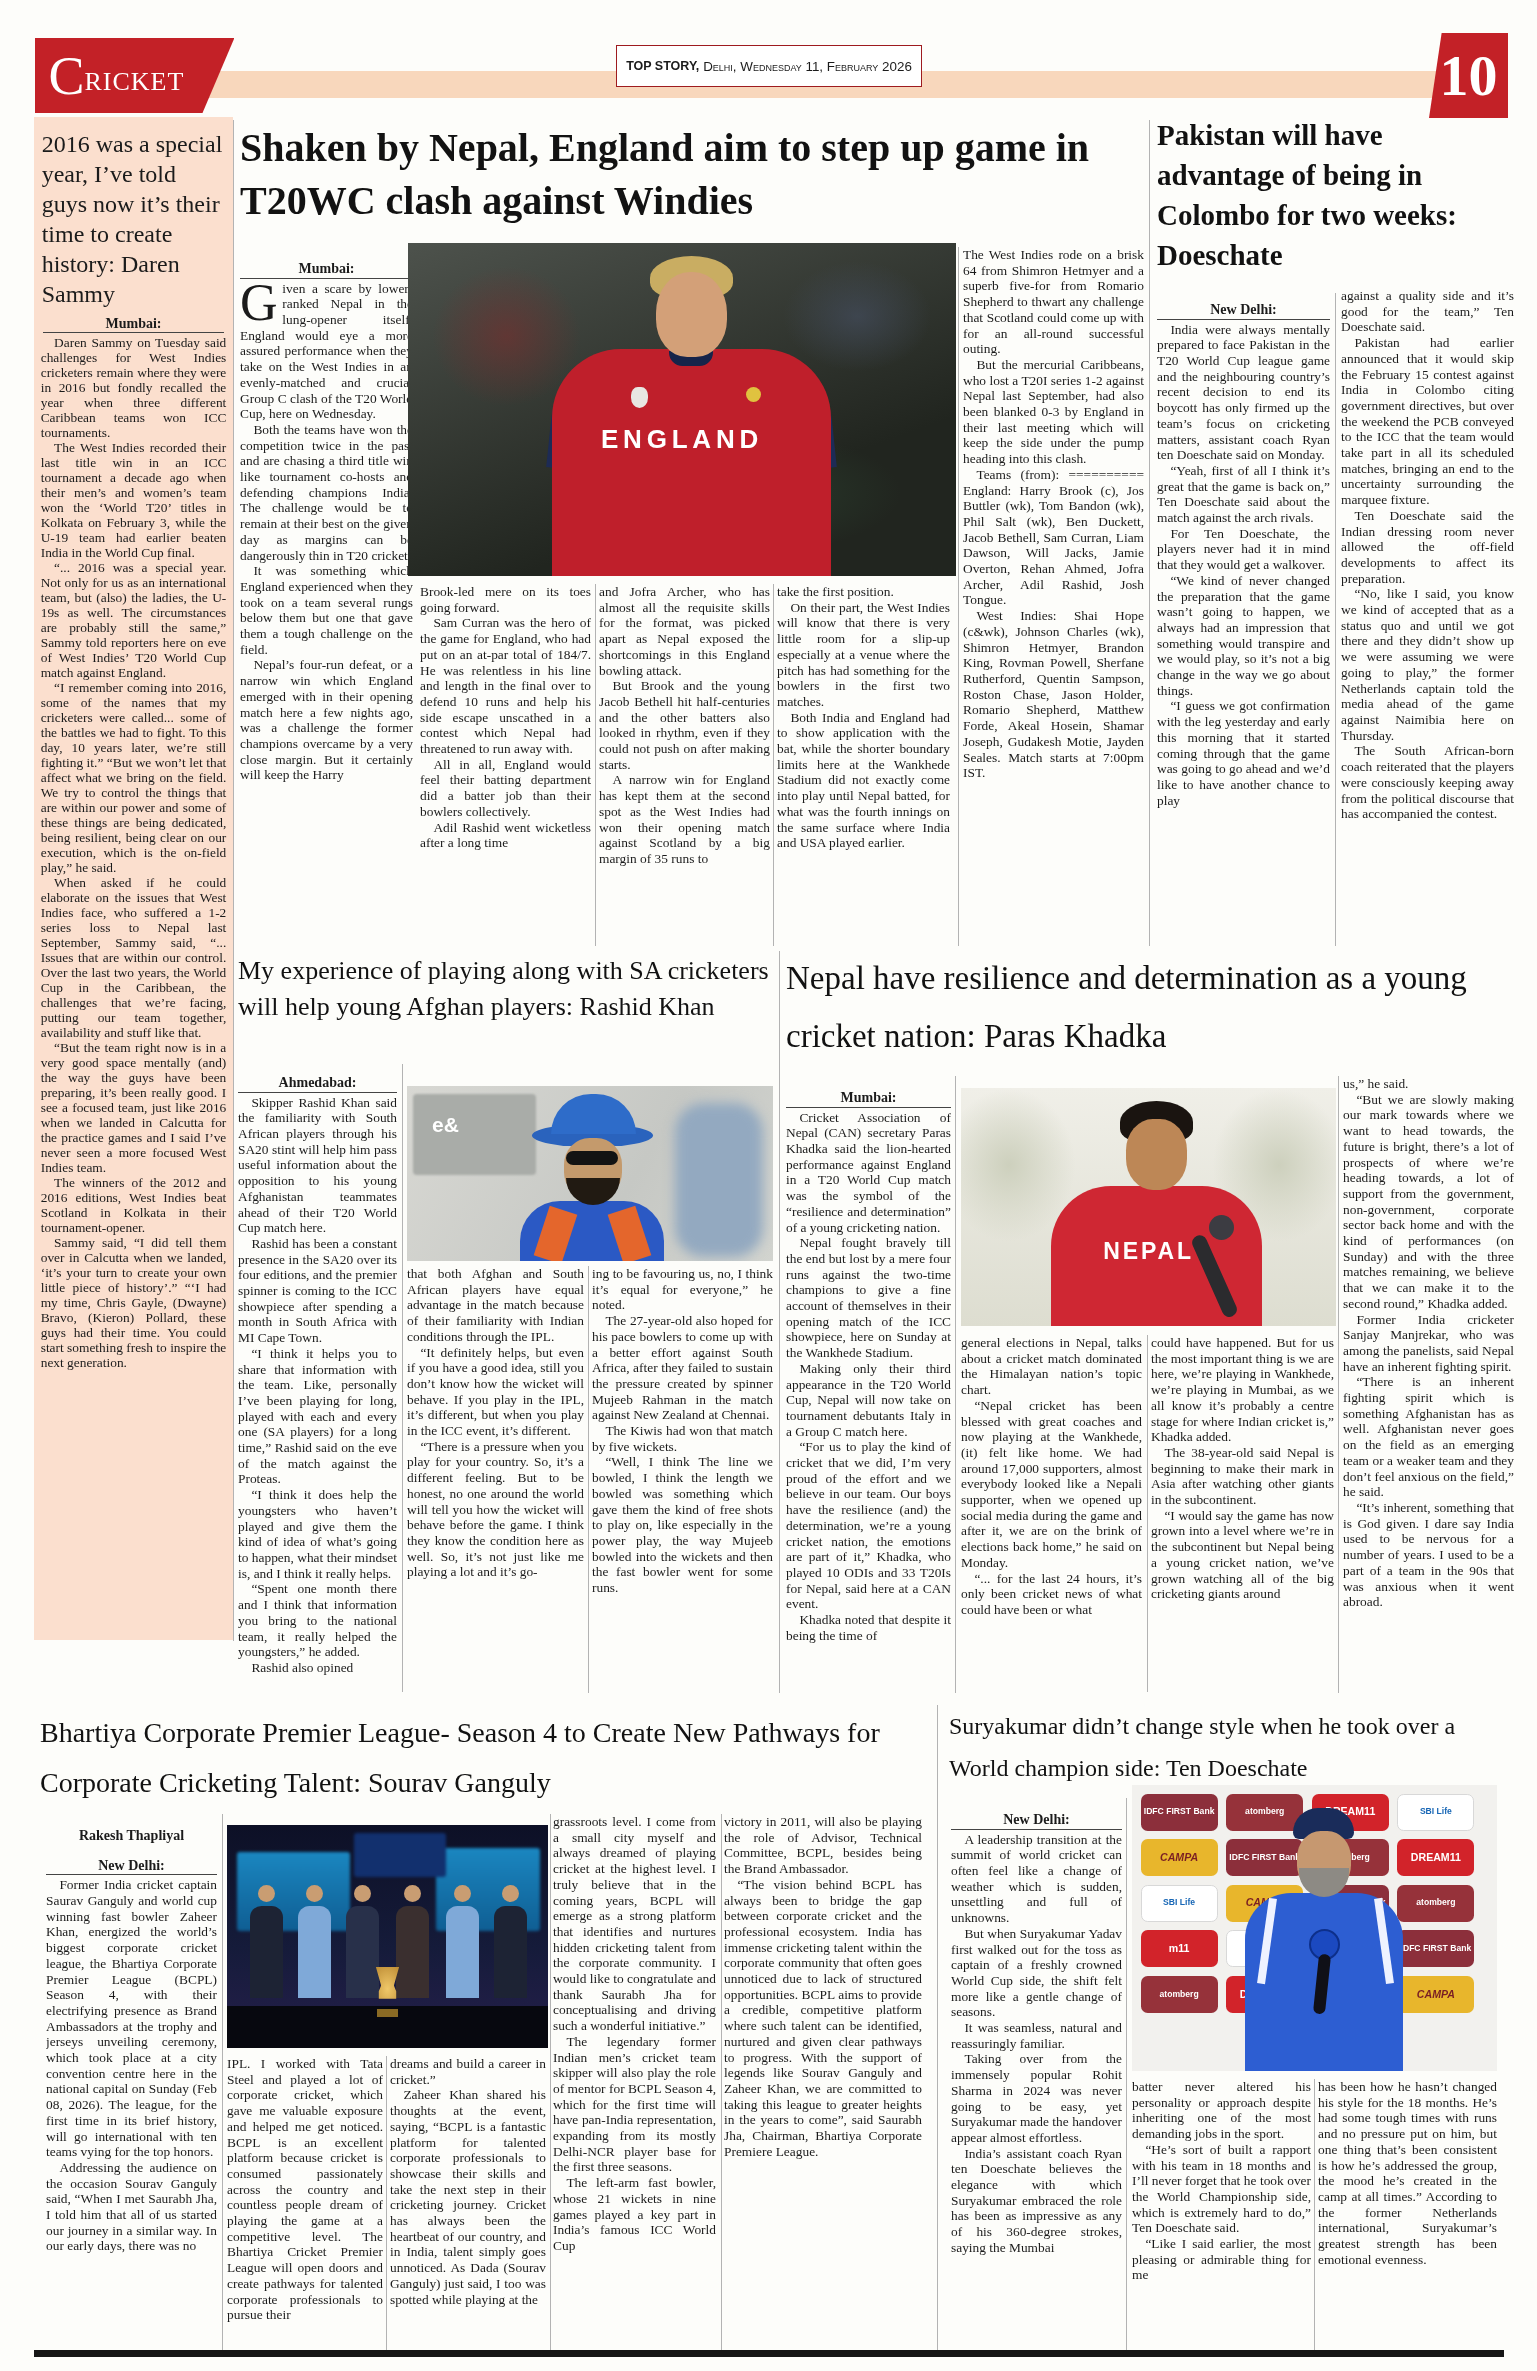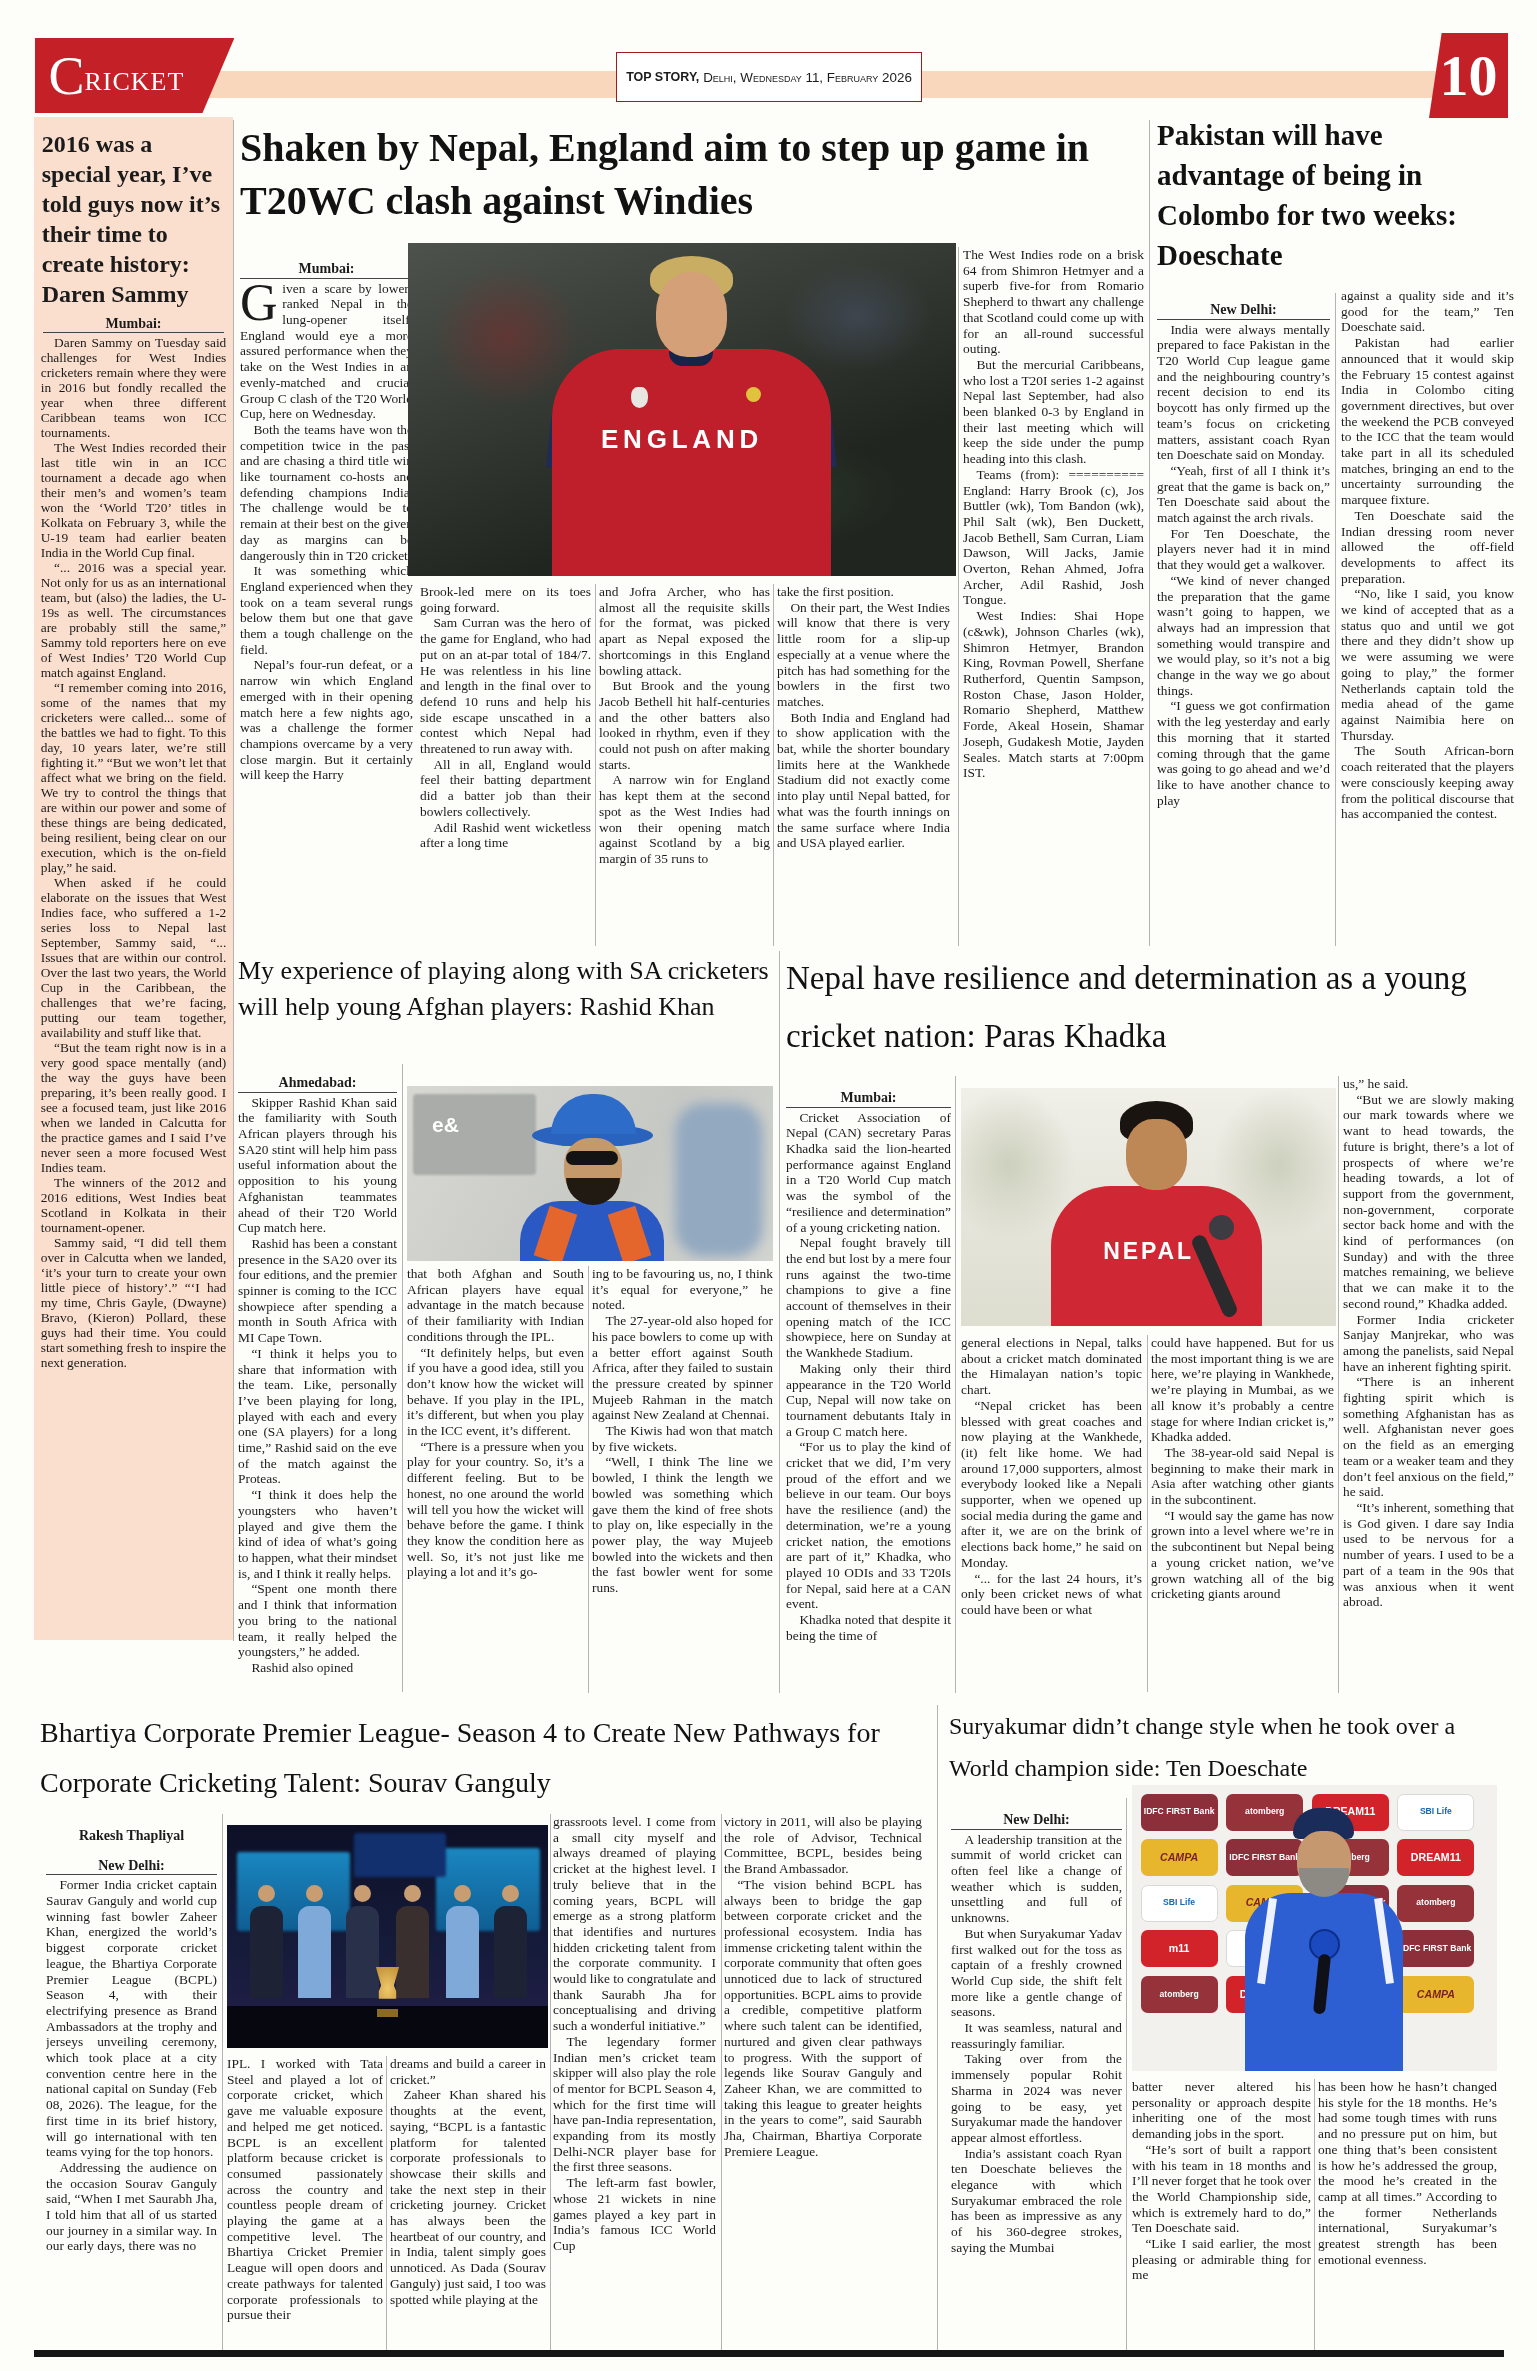--- a/index.html
+++ b/index.html
@@ -5,42 +5,42 @@
   html,body{margin:0;padding:0;background:#e8e8e8;}
   #page{position:relative;width:1537px;height:2372px;background:#fdfdfa;margin:0 auto;
         font-family:"Liberation Serif","DejaVu Serif",serif;color:#1b1b1b;overflow:hidden;}
   
   .strip{position:absolute;left:58px;top:71px;width:1383px;height:27px;background:#f8d7bc;}
   .banner{position:absolute;left:35px;top:38px;width:186px;height:75px;background:#c32127;
           clip-path:polygon(0 0,100% 0,84% 100%,0 100%);color:#fff;display:flex;align-items:center;
           padding-left:13.4px;z-index:3;}
   .banner .bigC{font-size:54px;line-height:54px;font-weight:400;}
   .banner .rest{font-size:26px;letter-spacing:1px;margin-top:13.4px;}
-  .topbox{position:absolute;left:616px;top:52px;width:306px;height:50px;background:#fff;
+  .topbox{position:absolute;left:616px;top:45px;width:306px;height:42px;background:#fff;
           border:1.9px solid #9e1b1f;box-sizing:border-box;display:flex;align-items:center;justify-content:center;
           font-family:"Liberation Sans","DejaVu Sans",sans-serif;font-variant:small-caps;font-size:13.4px;z-index:3;}
   .topbox b{margin-right:3.8px;font-variant:normal;text-transform:uppercase;font-size:12.5px;}
   .pageno{position:absolute;left:1429px;top:33px;width:79px;height:85px;background:#c32127;
           clip-path:polygon(16% 0,100% 0,100% 100%,0 100%);color:#fff;display:flex;align-items:center;
           justify-content:center;font-size:58px;font-weight:700;z-index:3;}
   
   .hl{position:absolute;color:#121212;}
   .col{position:absolute;overflow:hidden;font-size:13.4px;line-height:15.7px;text-align:justify;
        -webkit-hyphens:auto;hyphens:auto;}
   .para{margin:0;text-indent:13.4px;}
   .cont .para:first-child{text-indent:0;}
   .dateline{text-align:center;font-weight:700;font-size:14px;border-bottom:1.2px solid #444;
             margin-bottom:1.9px;padding-bottom:1px;text-indent:0;}
   .byline{text-align:center;font-weight:700;font-size:14px;text-indent:0;}
   .dropcap{float:left;font-size:52px;line-height:40px;padding:2.9px 4.8px 0 0;}
   .vr{position:absolute;width:1px;background:#b3b3b3;}
   .bottombar{position:absolute;left:34px;top:2350px;width:1470px;height:6.7px;background:#161616;}
   
   .sidebar{position:absolute;left:34px;top:117px;width:199px;height:1523px;background:#fbdfce;box-sizing:border-box;overflow:hidden;}
-  .sidebar .sb-title{font-size:24px;line-height:30px;padding:11.5px 7.7px 7.7px 7.7px;font-weight:bold;}
+  .sidebar .sb-title{font-size:24px;line-height:30px;padding:11.5px 7.7px 7.7px 7.7px;}
   .sidebar .sb-body{padding:0 6.7px;font-size:13.4px;line-height:15px;text-align:justify;-webkit-hyphens:auto;hyphens:auto;}
   .sidebar .dateline{margin:0 1.9px 1.9px 1.9px;}
   
   .photo{position:absolute;overflow:hidden;}
   .ph-eng{background:
      radial-gradient(closest-side at 18% 28%,rgba(125,45,45,.55),transparent 75%),
      radial-gradient(closest-side at 82% 22%,rgba(70,80,100,.6),transparent 75%),
      radial-gradient(closest-side at 60% 75%,rgba(45,70,50,.7),transparent 75%),
      linear-gradient(160deg,#4d524c,#21251f 70%);}
   .ph-eng .hair{position:absolute;left:242px;top:13.4px;width:83px;height:44px;background:#c9ad62;border-radius:50% 50% 40% 40%;}

